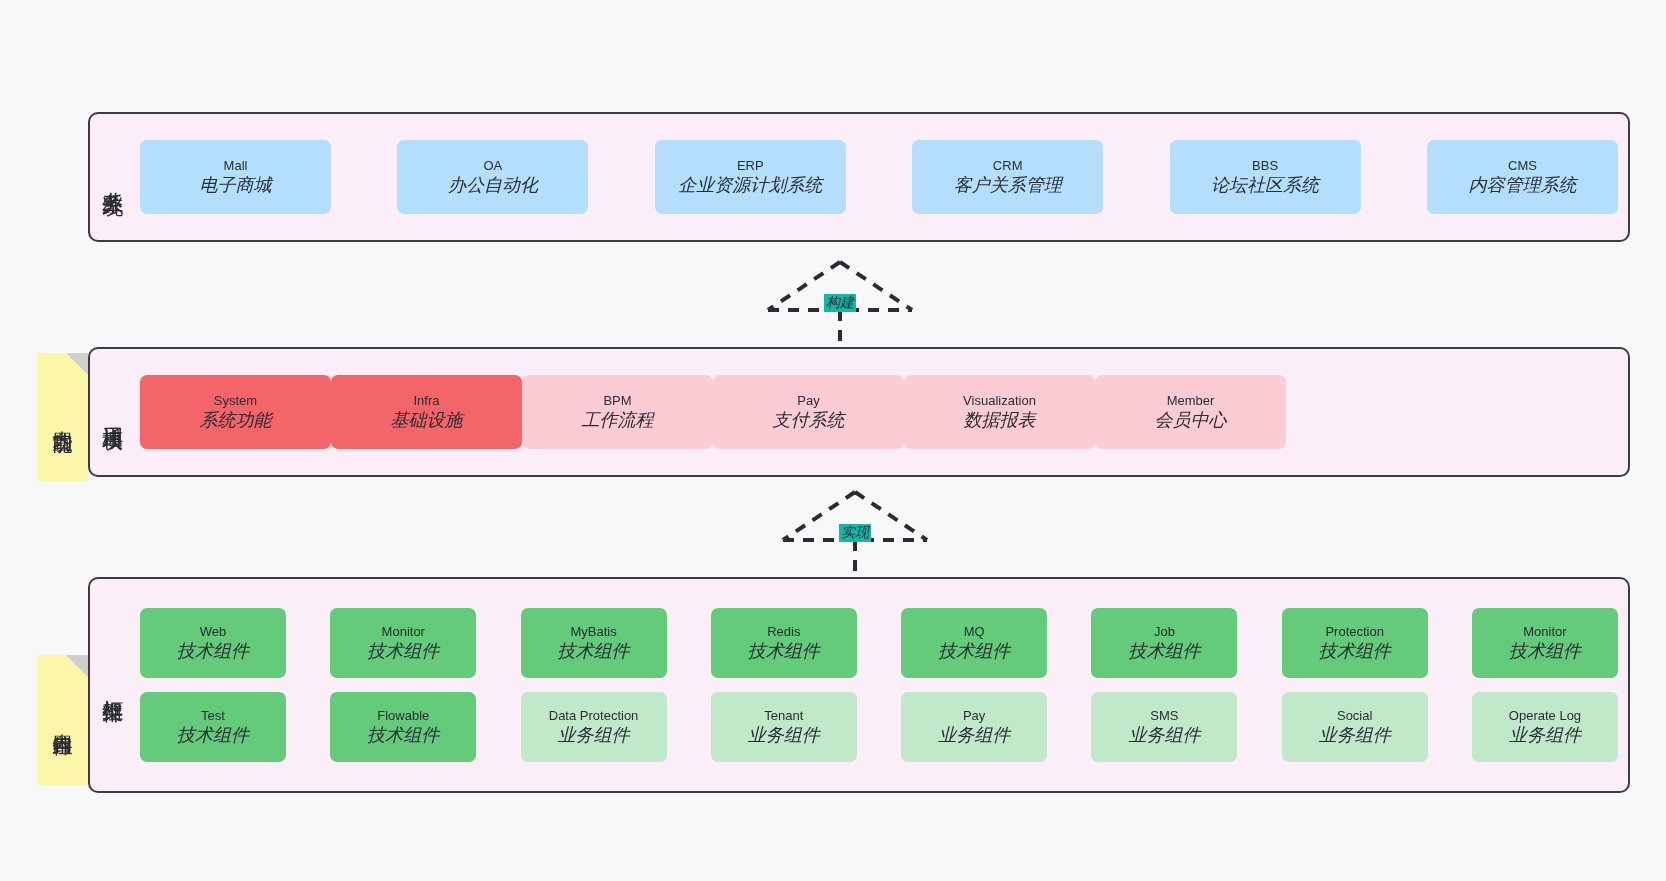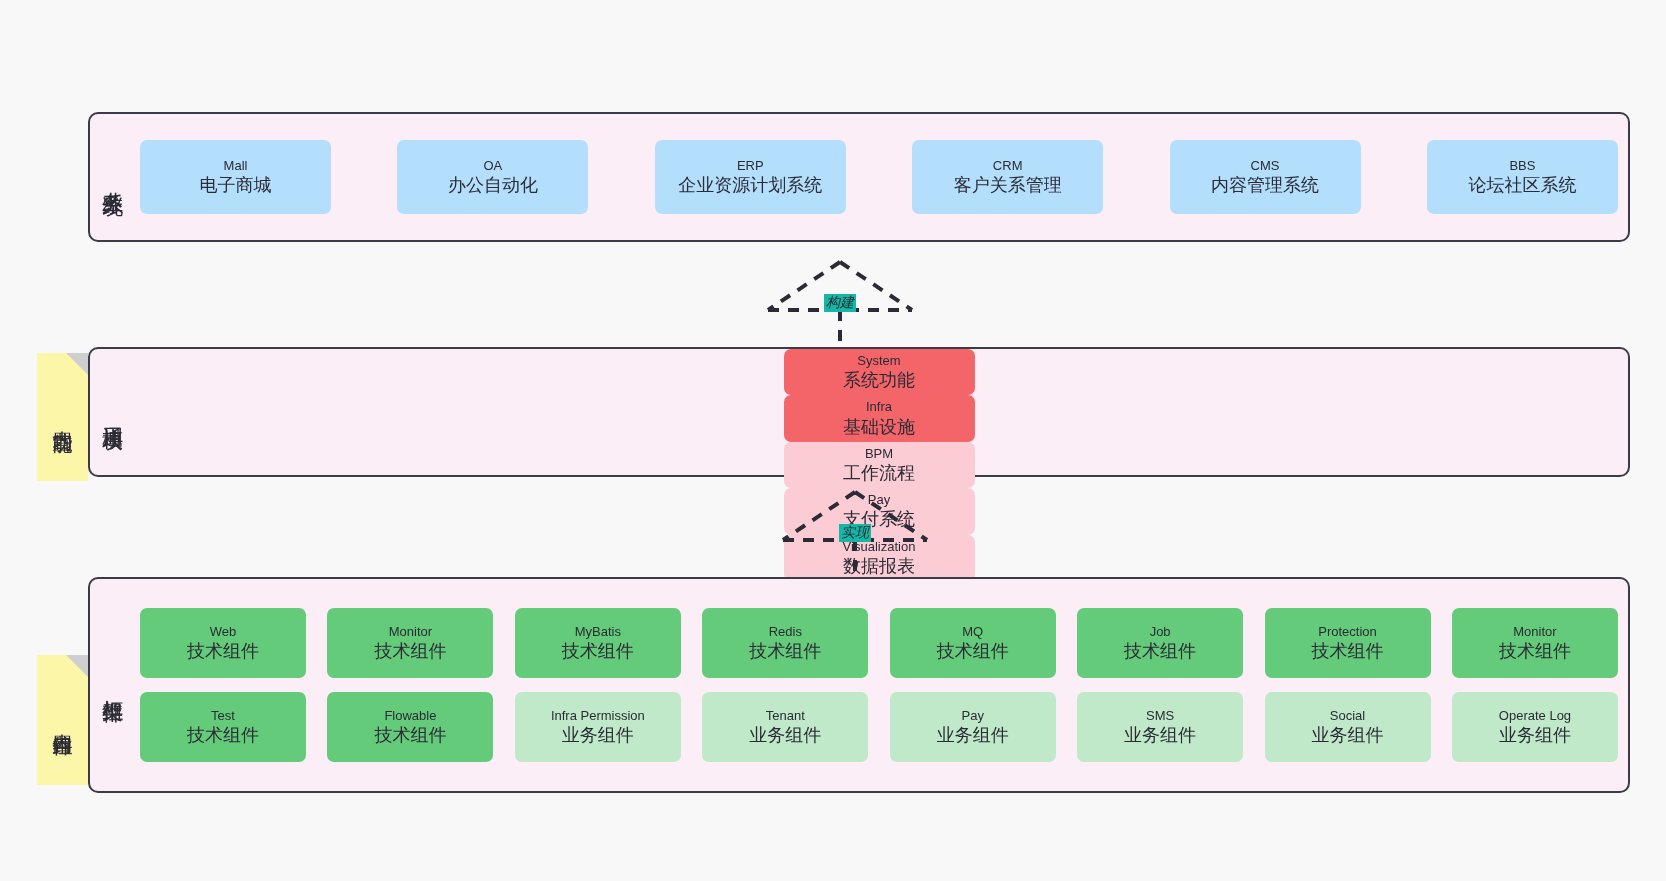--- a/index.html
+++ b/index.html
@@ -64,20 +64,21 @@
     line-height: 1.24;
     padding: 4px 6px;
   }
   .card .en {
     font-size: 13px;
     white-space: nowrap;
   }
   .card .cn {
     font-size: 18px;
     white-space: nowrap;
+    font-style: italic;
   }
   .card.wrap .en {
     white-space: normal;
   }
 
   
   #layer-business {
     left: 88px;
     top: 112px;
     width: 1542px;
@@ -95,22 +96,20 @@
 
   
   #layer-module {
     left: 88px;
     top: 347px;
     width: 1542px;
     height: 130px;
   }
   #layer-module .layer-body {
     padding: 0 10px 0 4px;
-    justify-content: space-between;
-    flex-direction: column;
   }
   #layer-module .card {
     width: 191px;
     height: 74px;
   }
   .c-red   { background: #f4656a; }
   .c-pink  { background: #fbccd4; }
 
   
   #layer-framework {
@@ -124,21 +123,21 @@
     flex-direction: column;
     justify-content: center;
     gap: 14px;
   }
   .fw-row {
     display: flex;
     justify-content: space-between;
     width: 100%;
   }
   #layer-framework .card {
-    width: 166px;
+    width: 146px;
     height: 70px;
   }
   .c-green  { background: #63cb79; }
   .c-lgreen { background: #bfe9c8; }
 
   
   .note {
     position: absolute;
     width: 51px;
     background: #fcf7a8;
@@ -211,26 +210,26 @@
       </div>
       <div class="card">
         <span class="en">ERP</span>
         <span class="cn">企业资源计划系统</span>
       </div>
       <div class="card">
         <span class="en">CRM</span>
         <span class="cn">客户关系管理</span>
       </div>
       <div class="card">
+        <span class="en">BBS</span>
+        <span class="cn">论坛社区系统</span>
+      </div>
+      <div class="card">
         <span class="en">CMS</span>
         <span class="cn">内容管理系统</span>
-      </div>
-      <div class="card">
-        <span class="en">BBS</span>
-        <span class="cn">论坛社区系统</span>
       </div>
     </div>
   </div>
 
   <div class="rel" id="rel-build">
     <svg viewBox="0 0 160 96" width="160" height="96">
       <path d="M80 4 L152 52 M80 4 L8 52 M8 52 L152 52 M80 52 L80 94" fill="none" stroke="#2b2b36" stroke-width="4" stroke-dasharray="11 9" stroke-linecap="butt"></path>
     </svg>
     <span class="rel-label">构建</span>
   </div>
@@ -324,21 +323,21 @@
       <div class="fw-row">
         <div class="card c-green">
           <span class="en">Test</span>
           <span class="cn">技术组件</span>
         </div>
         <div class="card c-green">
           <span class="en">Flowable</span>
           <span class="cn">技术组件</span>
         </div>
         <div class="card c-lgreen wrap">
-          <span class="en">Infra Permission</span>
+          <span class="en">Data Protection</span>
           <span class="cn">业务组件</span>
         </div>
         <div class="card c-lgreen">
           <span class="en">Tenant</span>
           <span class="cn">业务组件</span>
         </div>
         <div class="card c-lgreen">
           <span class="en">Pay</span>
           <span class="cn">业务组件</span>
         </div>

